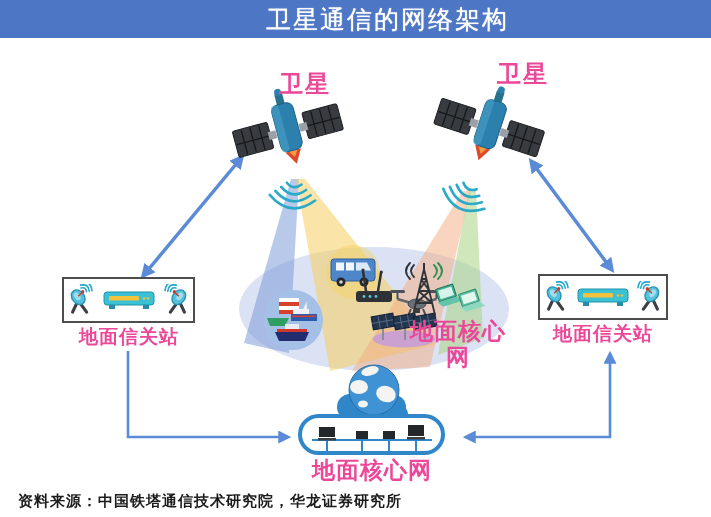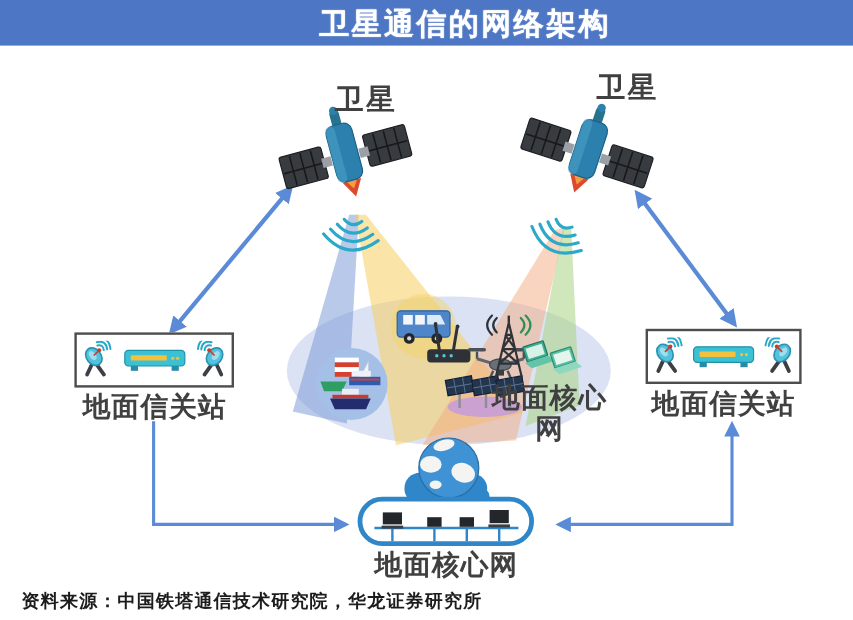--- a/index.html
+++ b/index.html
@@ -1,25 +1,25 @@
 <!DOCTYPE html>
 <html><head>
 <meta charset="utf-8">
 <style>
   html,body{margin:0;padding:0;background:#ffffff;}
   #stage{position:relative;width:711px;height:517px;background:#ffffff;overflow:hidden;
          font-family:"Liberation Sans",sans-serif;}
   #title-bar{position:absolute;left:0;top:0;width:711px;height:38px;background:#4d76c4;
              display:flex;align-items:center;justify-content:center;}
-  #title-bar .title-text{color:#ffffff;font-size:25px;font-weight:700;letter-spacing:2px;
+  #title-bar .title-text{color:#ffffff;font-size:25px;font-weight:400;letter-spacing:2px;
              margin-left:64px;text-shadow:0 0 1px #ffffff;}
   svg.layer{position:absolute;left:0;top:0;}
-  .lbl{position:absolute;font-weight:700;color:#404040;text-align:center;line-height:1.15;}
+  .lbl{position:absolute;font-weight:700;color:#ec4899;text-align:center;line-height:1.15;}
   .lbl-sat{font-size:24px;letter-spacing:2px;}
-  .lbl-box{font-size:23px;letter-spacing:1px;text-align:center;}
+  .lbl-box{font-size:19px;letter-spacing:1px;text-align:center;}
   .lbl-terminal{font-size:23px;letter-spacing:1px;}
   .lbl-core{font-size:23px;letter-spacing:1px;}
   .gw-box{position:absolute;background:#ffffff;border:2px solid #4d4d4d;
           display:flex;align-items:center;justify-content:space-between;padding:2px 3px;box-sizing:border-box;}
   #source-note{position:absolute;left:18px;top:492px;width:560px;font-family:"Liberation Serif",serif;
           font-size:15px;color:#1c1c1c;letter-spacing:1px;font-weight:bold;}
 </style>
 </head>
 <body>
 

